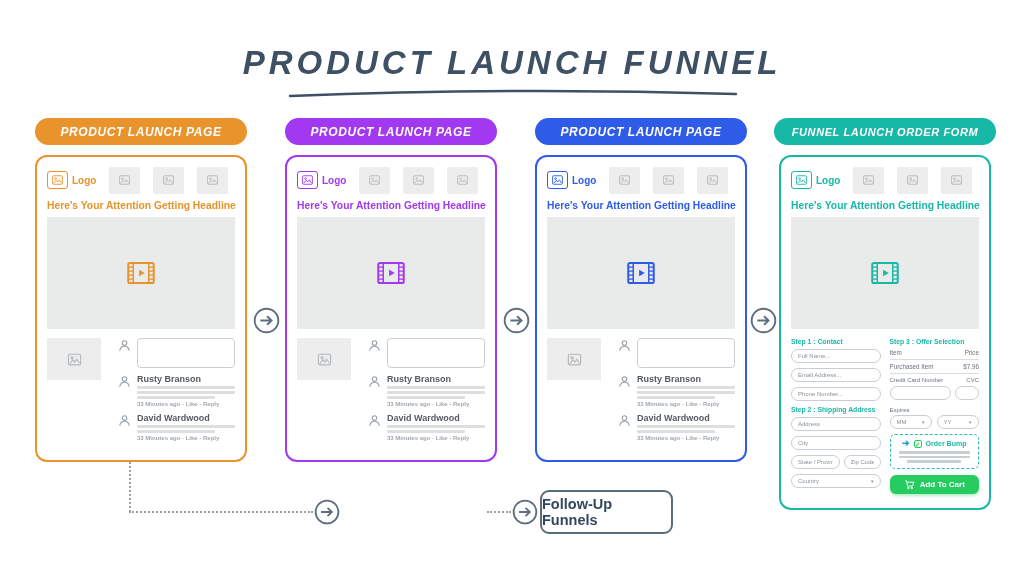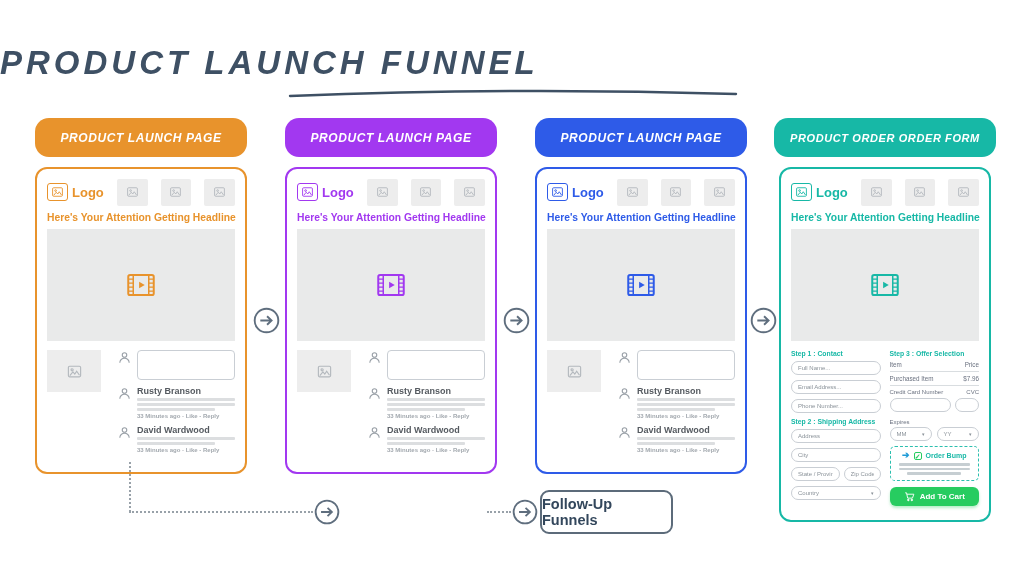--- a/index.html
+++ b/index.html
@@ -1,48 +1,48 @@
 <!DOCTYPE html>
 <html><head>
 <meta charset="utf-8">
 <style>
   * { margin:0; padding:0; box-sizing:border-box; }
   html,body { width:1024px; height:576px; background:#fff; overflow:hidden;
     font-family:"Liberation Sans", sans-serif; }
   .canvas { position:relative; width:1024px; height:576px; background:#fff; }
 
   
-  .title { position:absolute; top:44px; left:0; width:100%; text-align:left;
+  .title { position:absolute; top:44px; left:0; width:100%; text-align:center;
     font-size:33px; font-weight:bold; font-style:italic; letter-spacing:4px;
     color:#3e5064; }
   .title-underline { position:absolute; top:88px; left:287px; }
 
   
   .orange { --c:#e8932c; }
   .purple { --c:#a238f0; }
   .blue   { --c:#2e5be8; }
   .teal   { --c:#17b8a6; }
 
   
   .panel { position:absolute; top:118px; width:212px; }
   .panel.wide { width:222px; }
-  .badge { height:39px; border-radius:14px; background:var(--c); color:#fff;
+  .badge { height:27px; border-radius:14px; background:var(--c); color:#fff;
     display:flex; align-items:center; justify-content:center;
     font-size:12px; font-weight:bold; font-style:italic; letter-spacing:.6px; }
   .panel.wide .badge { font-size:11px; }
   .card { margin-top:10px; background:#fff; border:2px solid var(--c);
     border-radius:12px; height:307px; padding:9px 10px; overflow:hidden; }
   .panel.wide .card { height:355px; margin-left:5px; margin-right:5px; }
 
   
   .hdr { display:flex; align-items:center; gap:13px; height:28px; }
   .logo-group { display:flex; align-items:center; gap:4px; }
   .logo-box { width:21px; height:18px; border:1.5px solid var(--c); border-radius:3px;
     color:var(--c); display:flex; align-items:center; justify-content:center; }
-  .logo-label { font-size:13px; font-weight:bold; color:var(--c); }
+  .logo-label { font-size:10px; font-weight:bold; color:var(--c); }
   .nav-ph { width:31px; height:27px; background:#ededed; border-radius:2px;
     color:#b3b8bd; display:flex; align-items:center; justify-content:center; }
   .ic { display:block; }
 
   
   .headline { margin-top:6px; text-align:center; font-size:10.3px; font-weight:bold;
     color:var(--c); white-space:nowrap; }
   .video { margin-top:6px; height:112px; background:#e9eaea; color:var(--c);
     display:flex; align-items:center; justify-content:center; }
 
@@ -377,21 +377,21 @@
               <div class="bar w80"></div>
               <div class="cmeta">33 Minutes ago - Like - Reply</div>
             </div>
           </div>
         </div>
       </div>
     </div>
   </div>
 
   <div class="panel teal wide" style="left:774px">
-    <div class="badge">PRODUCT ORDER ORDER FORM</div>
+    <div class="badge">FUNNEL LAUNCH ORDER FORM</div>
     <div class="card">
       <div class="hdr">
         <div class="logo-group">
           <span class="logo-box">
               <svg class="ic" width="13" height="12">
                 <use href="#i-image"></use>
               </svg>
             </span>
           <span class="logo-label">Logo</span>
         </div>

